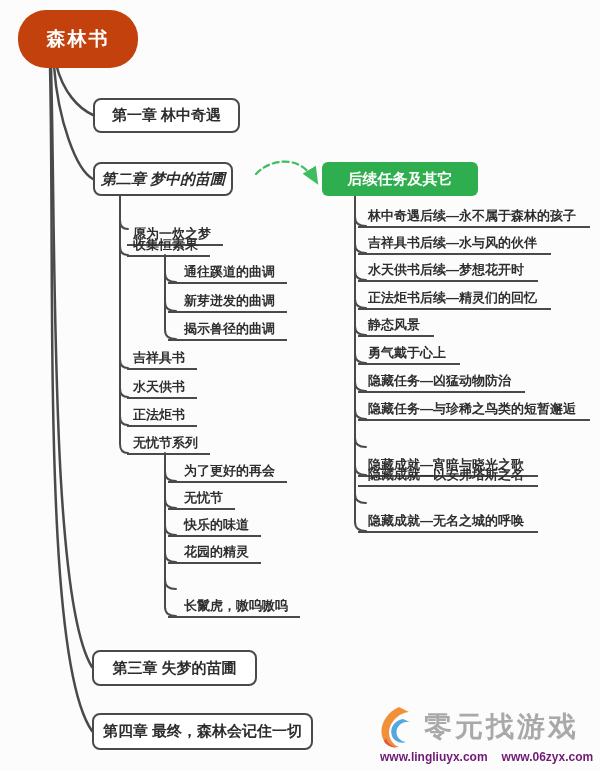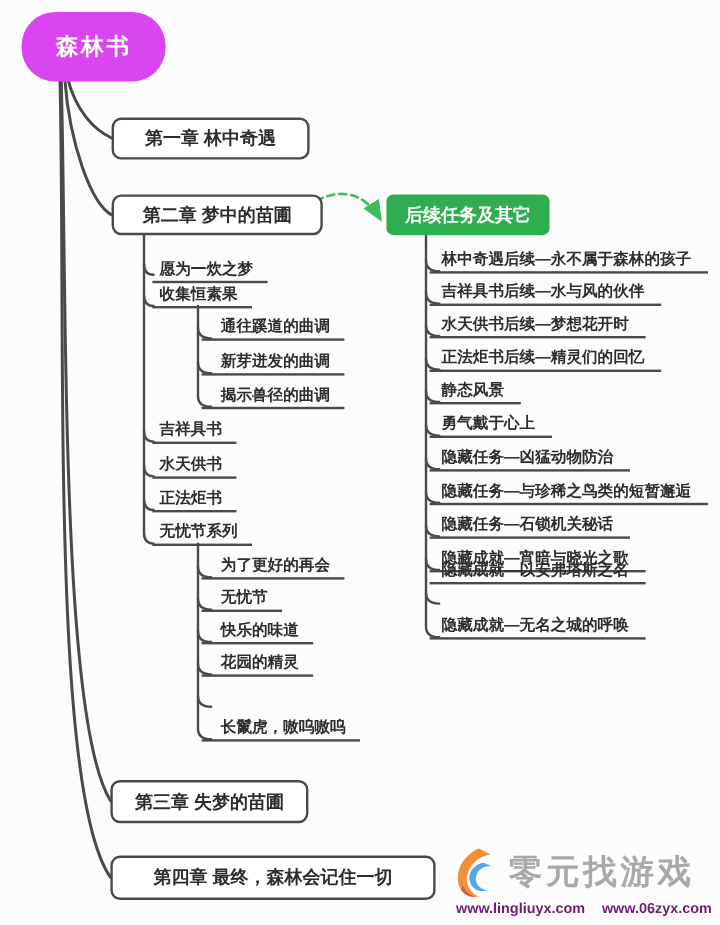--- a/index.html
+++ b/index.html
@@ -4,32 +4,32 @@
 <style>
   html,body{margin:0;padding:0;background:#fcfcfc;}
   #canvas{
     position:relative;width:600px;height:771px;overflow:hidden;
     background:#fcfcfc;
     font-family:"Liberation Sans","DejaVu Sans",sans-serif;
   }
   #wires{position:absolute;left:0;top:0;width:600px;height:771px;pointer-events:none;}
   .rootnode{
     position:absolute;left:18px;top:10px;width:120px;height:58px;
-    background:#d946ef;border-radius:28px;
+    background:#c2410c;border-radius:28px;
     display:flex;align-items:center;justify-content:center;
     color:#fff;font-size:19px;font-weight:bold;letter-spacing:2px;
   }
   .chapter{
     position:absolute;background:#fff;border:2px solid #4a4a4a;border-radius:8px;
     display:flex;align-items:center;justify-content:center;
     font-size:15px;font-weight:600;color:#2d2d2d;box-sizing:border-box;
     white-space:nowrap;
   }
   .greennode{
-    position:absolute;left:322px;top:162px;width:136px;height:34px;
+    position:absolute;left:322px;top:162px;width:156px;height:34px;
     background:#2fae4f;border-radius:6px;
     display:flex;align-items:center;justify-content:center;
     color:#fff;font-size:15px;font-weight:600;white-space:nowrap;
   }
   .leaf{
     position:absolute;display:inline-block;white-space:nowrap;
     font-size:13px;line-height:16px;font-weight:600;color:#2e2e2e;
     padding:0 12px 2px 6px;border-bottom:2px solid #4a4a4a;
   }
   .l2{left:127px;}
@@ -98,38 +98,38 @@
       <path d="M355,494 Q355,503 366,503"></path>
     </g>
 
     <path d="M256,174 C268,161 290,157 304,168 C309,172 313,176 316,181" stroke="#3dbd5f" stroke-width="2.2" fill="none" stroke-dasharray="6 4" stroke-linecap="round" marker-end="url(#arrowG)"></path>
   </svg>
 
   <div class="rootnode">
     <span>森林书</span>
   </div>
 
-  <div class="chapter" style="left:93px;top:98px;width:165px;height:35px;">
+  <div class="chapter" style="left:93px;top:98px;width:147px;height:35px;">
     <span>第一章 林中奇遇</span>
   </div>
-  <div class="chapter" style="left:93px;top:162px;width:176px;height:34px;">
+  <div class="chapter" style="left:93px;top:162px;width:140px;height:34px;font-style:italic;">
     <span>第二章 梦中的苗圃</span>
   </div>
   <div class="chapter" style="left:92px;top:650px;width:165px;height:36px;">
     <span>第三章 失梦的苗圃</span>
   </div>
-  <div class="chapter" style="left:92px;top:713px;width:271px;height:37px;">
+  <div class="chapter" style="left:92px;top:713px;width:221px;height:37px;">
     <span>第四章 最终，森林会记住一切</span>
   </div>
 
   <div class="greennode">
     <span>后续任务及其它</span>
   </div>
 
-  <div class="leaf l2" style="top:216px;">愿为一炊之梦</div>
+  <div class="leaf l2" style="top:226px;">愿为一炊之梦</div>
   <div class="leaf l2" style="top:237px;">收集恒素果</div>
   <div class="leaf l2" style="top:350px;">吉祥具书</div>
   <div class="leaf l2" style="top:379px;">水天供书</div>
   <div class="leaf l2" style="top:407px;">正法炬书</div>
   <div class="leaf l2" style="top:435px;">无忧节系列</div>
 
   <div class="leaf l3" style="top:264px;">通往蹊道的曲调</div>
   <div class="leaf l3" style="top:293px;">新芽迸发的曲调</div>
   <div class="leaf l3" style="top:321px;">揭示兽径的曲调</div>
 
@@ -140,21 +140,20 @@
   <div class="leaf l3" style="top:598px;">长鬣虎，嗷呜嗷呜</div>
 
   <div class="leaf rt" style="top:208px;">林中奇遇后续—永不属于森林的孩子</div>
   <div class="leaf rt" style="top:235px;">吉祥具书后续—水与风的伙伴</div>
   <div class="leaf rt" style="top:262px;">水天供书后续—梦想花开时</div>
   <div class="leaf rt" style="top:290px;">正法炬书后续—精灵们的回忆</div>
   <div class="leaf rt" style="top:317px;">静态风景</div>
   <div class="leaf rt" style="top:345px;">勇气戴于心上</div>
   <div class="leaf rt" style="top:373px;">隐藏任务—凶猛动物防治</div>
   <div class="leaf rt" style="top:401px;">隐藏任务—与珍稀之鸟类的短暂邂逅</div>
-  <div class="leaf rt" style="top:429px;">隐藏任务—石锁机关秘话</div>
   <div class="leaf rt" style="top:457px;">隐藏成就—宵暗与晓光之歌</div>
   <div class="leaf rt" style="top:467px;">隐藏成就—以安弗塔斯之名</div>
   <div class="leaf rt" style="top:513px;">隐藏成就—无名之城的呼唤</div>
 
   <div class="watermark">
     <div class="wm-row">
       <svg width="40" height="42" viewBox="0 0 40 42">
         <path d="M21,1 C7,7 -1,23 6,35 C9,40 15,42 21,41 C13,38 9,29 12,21 C15,13 22,7 31,6 Z" fill="#f0913a"></path>
         <path d="M6,35 C8,39 13,41.5 18,41.5 C12,39 9,36 8,32 Z" fill="#e05548"></path>
         <path d="M25,13 C17,14 11,22 14,30 C16,35 22,38 28,36 C21,35 17,29 19,23 C21,18 26,15 32,16 Z" fill="#54a7e0"></path>

